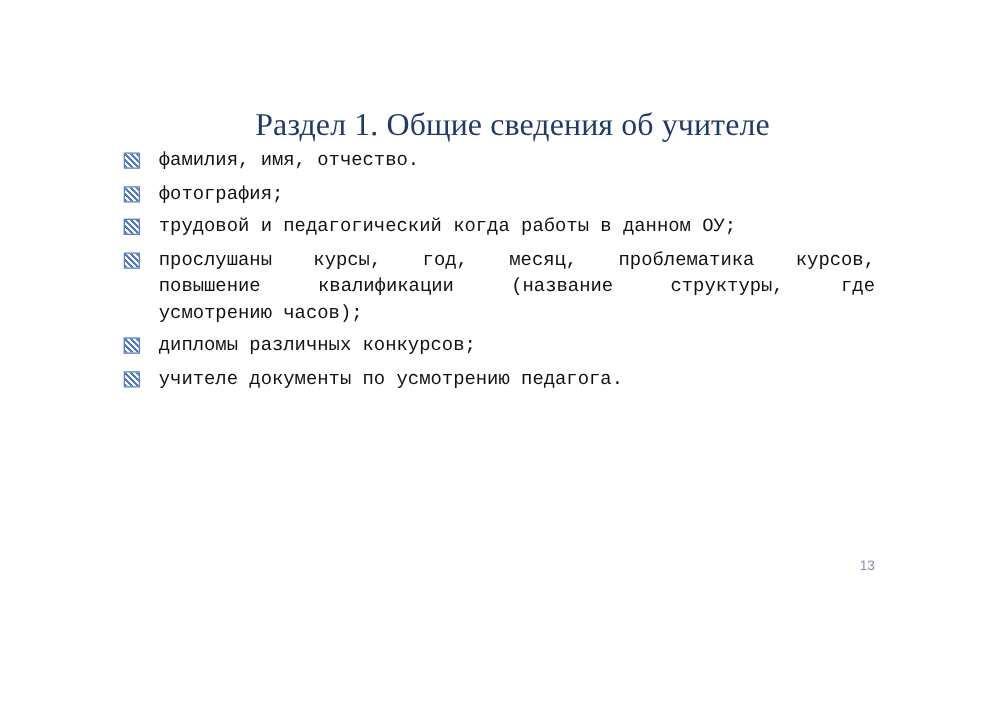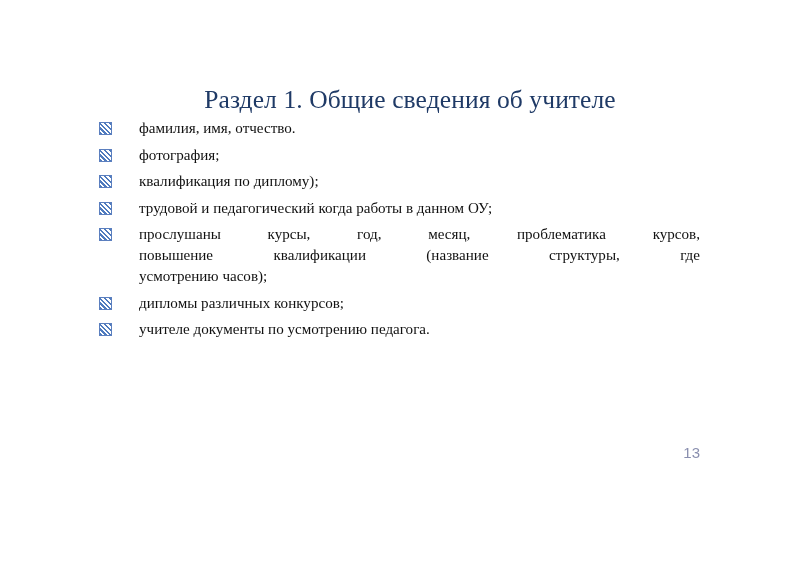--- a/index.html
+++ b/index.html
@@ -40,23 +40,23 @@
   
   .bullet-list {
     position: absolute;
     left: 99px;
     top: 118px;
     width: 601px;
   }
 
   .bullet-item {
     position: relative;
-    padding-left: 40px;
+    padding-left: 28px;
     margin-bottom: 5.5px;
-    font-family: Liberation Serif, serif;
+    font-family: Liberation Mono, monospace;
     font-size: 15.1px;
     line-height: 21px;
     color: #111111;
     text-align: left;
   }
 
   .bullet-item.justify {
     text-align: justify;
     text-justify: inter-word;
   }
@@ -92,21 +92,21 @@
   }
 
   
   .page-number {
     position: absolute;
     left: 620px;
     top: 444px;
     width: 80px;
     text-align: right;
     font-family: "Liberation Sans", "DejaVu Sans", sans-serif;
-    font-size: 15px;
+    font-size: 11px;
     line-height: 18px;
     color: #8A8FAF;
   }
 </style>
 </head>
 <body>
 
 <div class="slide">
 
   <div class="slide-title">Раздел 1. Общие сведения об учителе</div>
@@ -118,21 +118,20 @@
       <span class="bullet-text">фамилия, имя, отчество.</span>
     </div>
 
     <div class="bullet-item">
       <span class="bullet-marker"></span>
       <span class="bullet-text">фотография;</span>
     </div>
 
     <div class="bullet-item">
       <span class="bullet-marker"></span>
-      <span class="bullet-text">квалификация по диплому);</span>
     </div>
 
     <div class="bullet-item">
       <span class="bullet-marker"></span>
       <span class="bullet-text">трудовой и педагогический когда работы в данном ОУ;</span>
     </div>
 
     <div class="bullet-item justify">
       <span class="bullet-marker"></span>
       <span class="line stretch">прослушаны курсы, год, месяц, проблематика курсов,</span>

